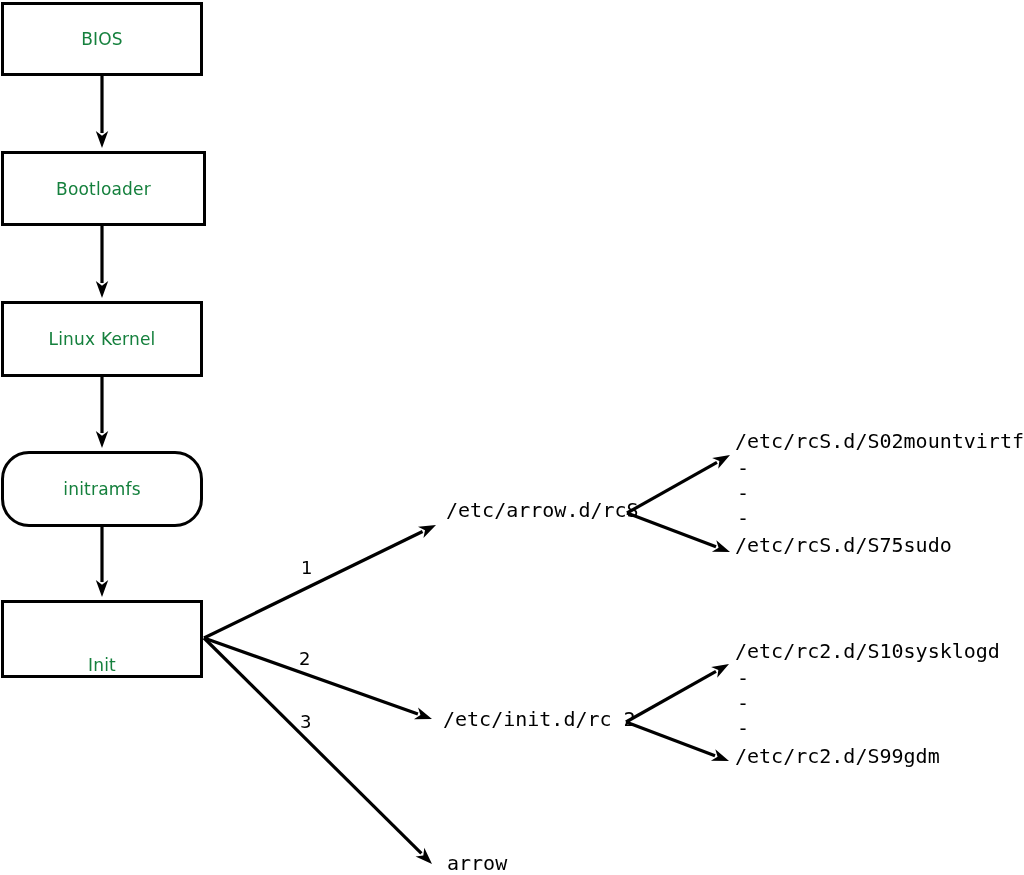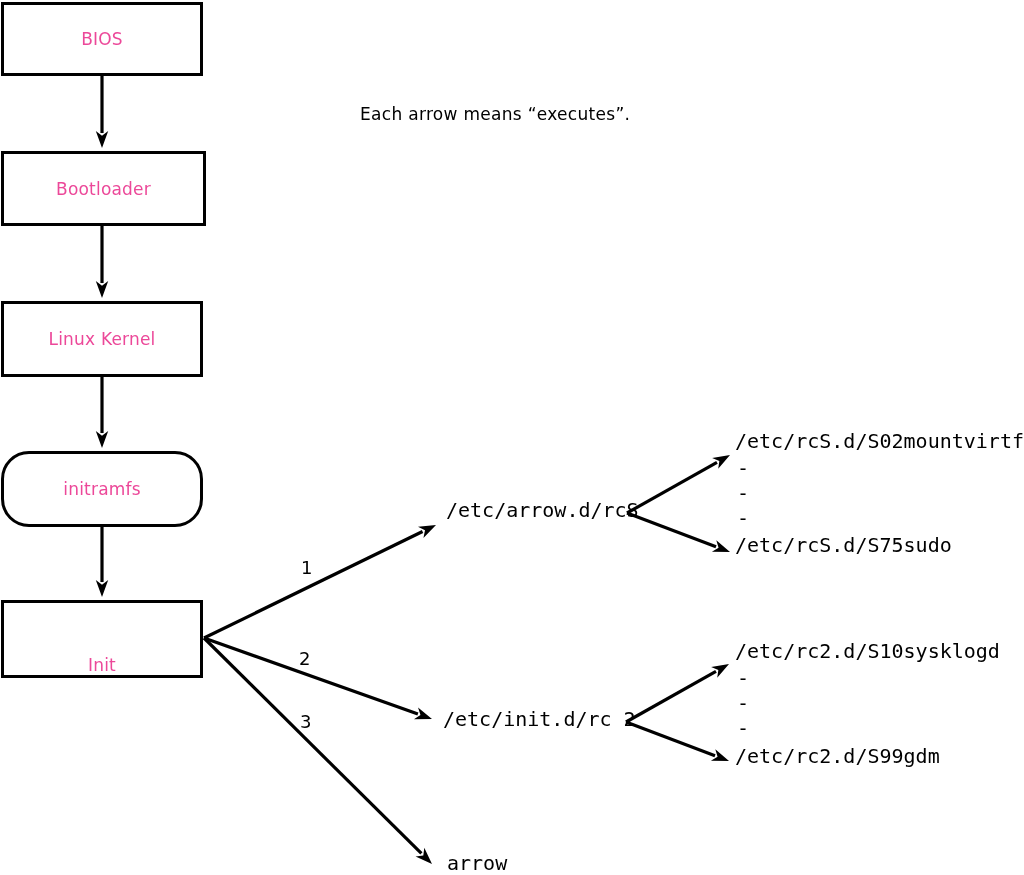--- a/index.html
+++ b/index.html
@@ -27,21 +27,21 @@
   .proc-box {
     position: absolute;
     box-sizing: border-box;
     border: 3px solid #000000;
     background: #ffffff;
     display: flex;
     align-items: center;
     justify-content: center;
     font-family: "DejaVu Sans", sans-serif;
     font-size: 17px;
-    color: #ec4899;
+    color: #15803d;
     letter-spacing: 0.2px;
   }
   .caption {
     position: absolute;
     font-family: "DejaVu Sans", sans-serif;
     font-size: 17px;
     color: #000000;
     white-space: nowrap;
     letter-spacing: 0.3px;
   }
@@ -155,15 +155,14 @@
     </div>
   <div id="dashlayer">
       <div class="dash-label" style="left: 737px; top: 458px;">-</div>
       <div class="dash-label" style="left: 737px; top: 483px;">-</div>
       <div class="dash-label" style="left: 737px; top: 508px;">-</div>
       <div class="dash-label" style="left: 737px; top: 668px;">-</div>
       <div class="dash-label" style="left: 737px; top: 693px;">-</div>
       <div class="dash-label" style="left: 737px; top: 718px;">-</div>
     </div>
 
-  <div class="caption" id="caption-el" style="left: 360px; top: 104px;">Each arrow means “executes”.</div>
 
 </div>
 
 </body></html>

